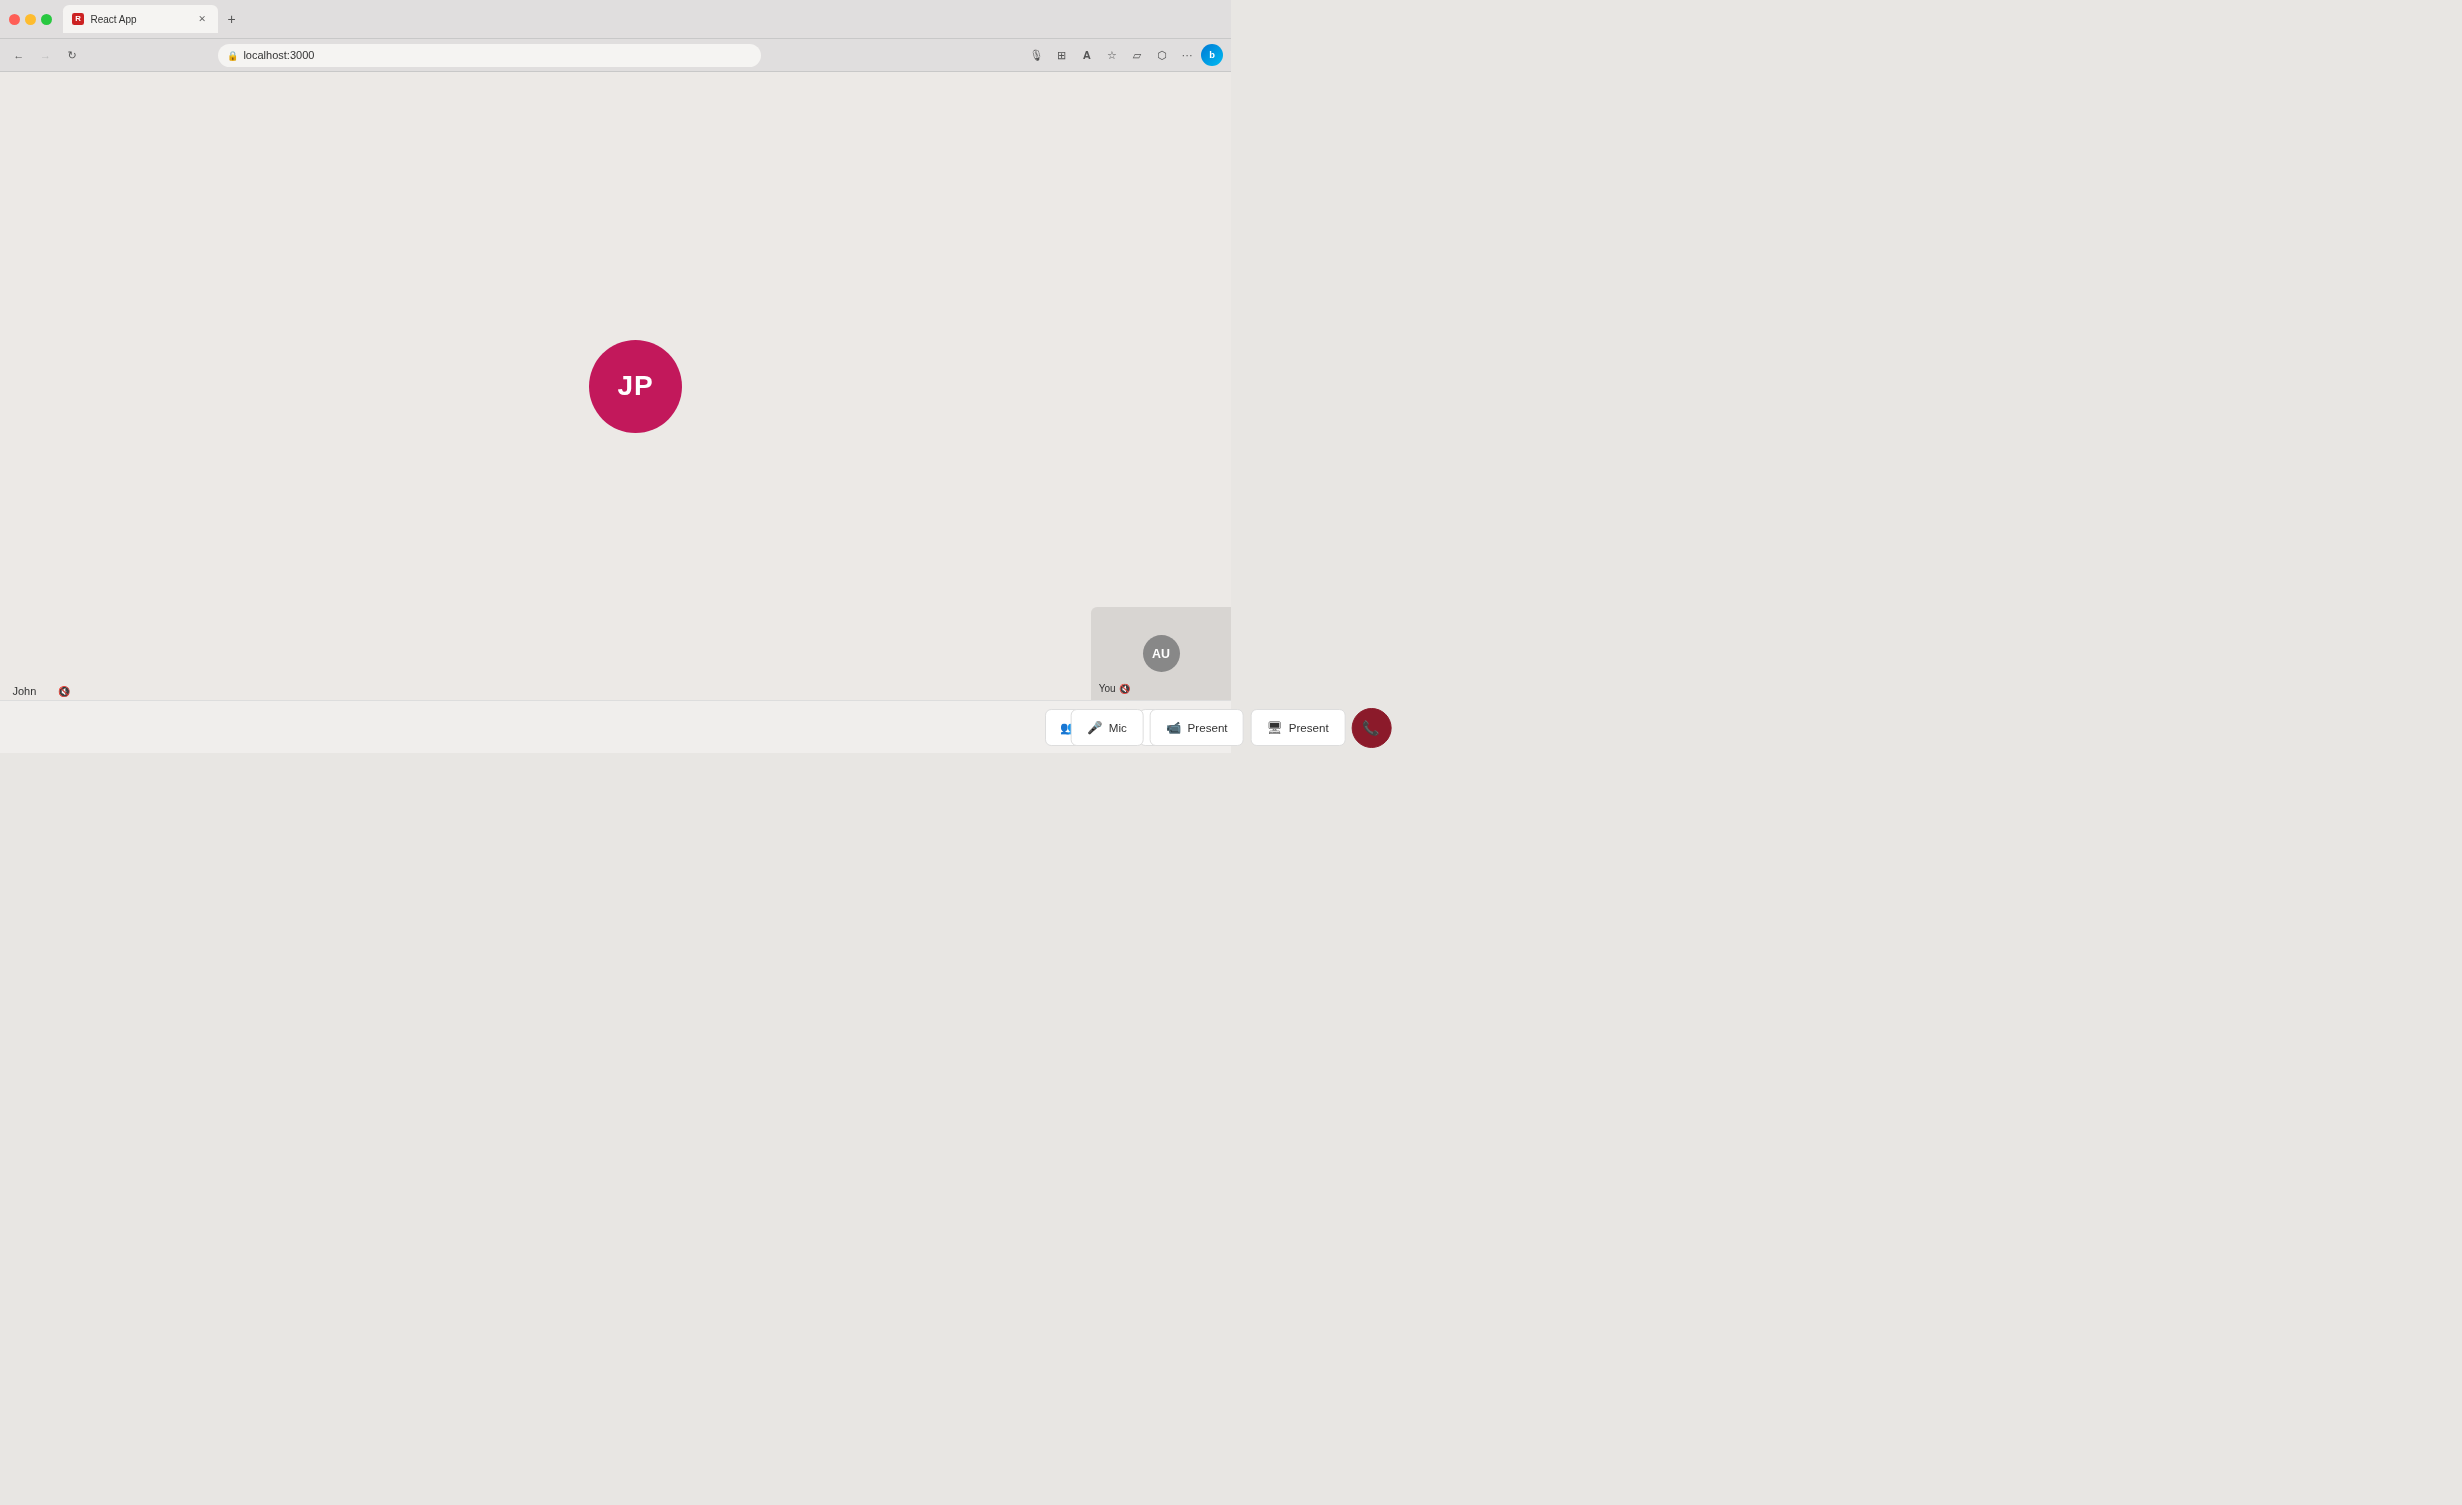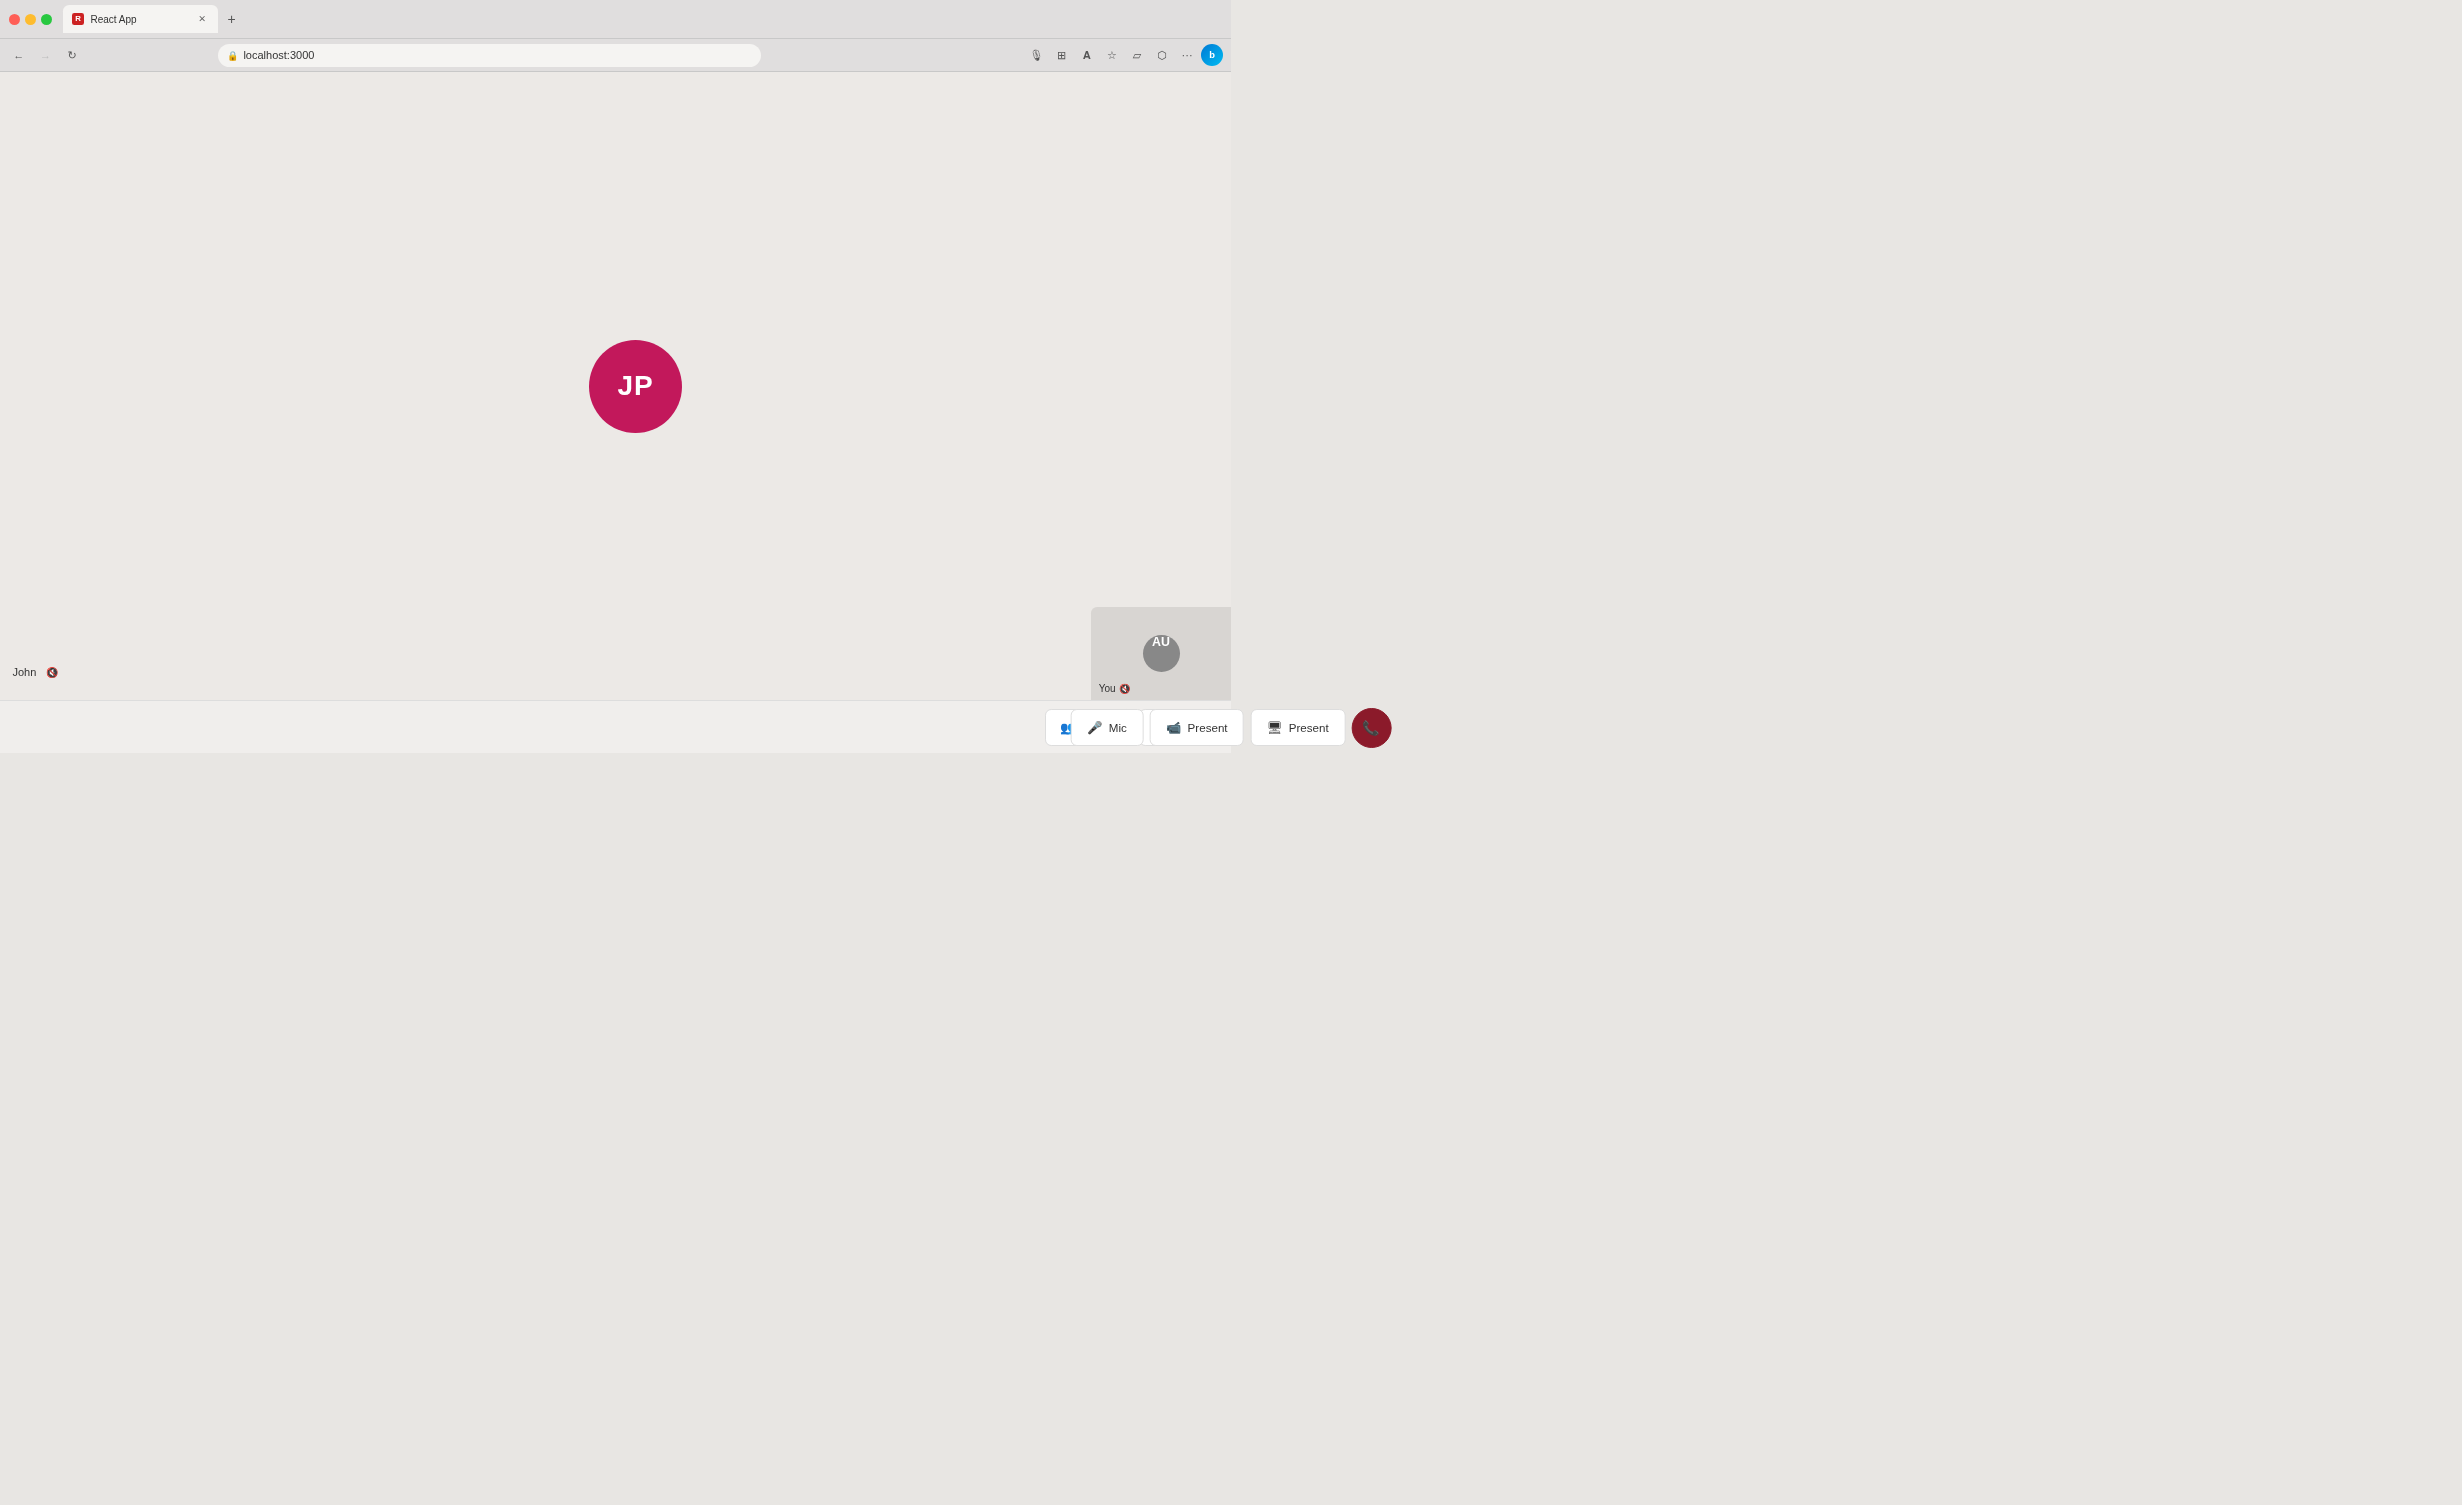--- a/index.html
+++ b/index.html
@@ -193,25 +193,25 @@
       justify-content: center;
       color: white;
       font-size: 28px;
       font-weight: 600;
       letter-spacing: 0.8px;
     }
 
     
     .john-label {
       position: absolute;
-      bottom: 22px;
+      bottom: 3px;
       left: 12.4px;
       display: flex;
       align-items: center;
-      gap: 10px;
+      gap: 22px;
       color: #333;
       font-size: 11px;
     }
 
     
     .you-panel {
       position: absolute;
       bottom: 0;
       right: 0;
       width: 140px;
@@ -224,20 +224,21 @@
       justify-content: center;
       gap: 4.7px;
     }
 
     .au-avatar {
       width: 37px;
       height: 37px;
       border-radius: 50%;
       background: #888;
       display: flex;
+      align-items: center;
       justify-content: center;
       color: white;
       font-size: 12.4px;
       font-weight: 600;
     }
 
     .you-label {
       display: flex;
       align-items: center;
       gap: 4px;

